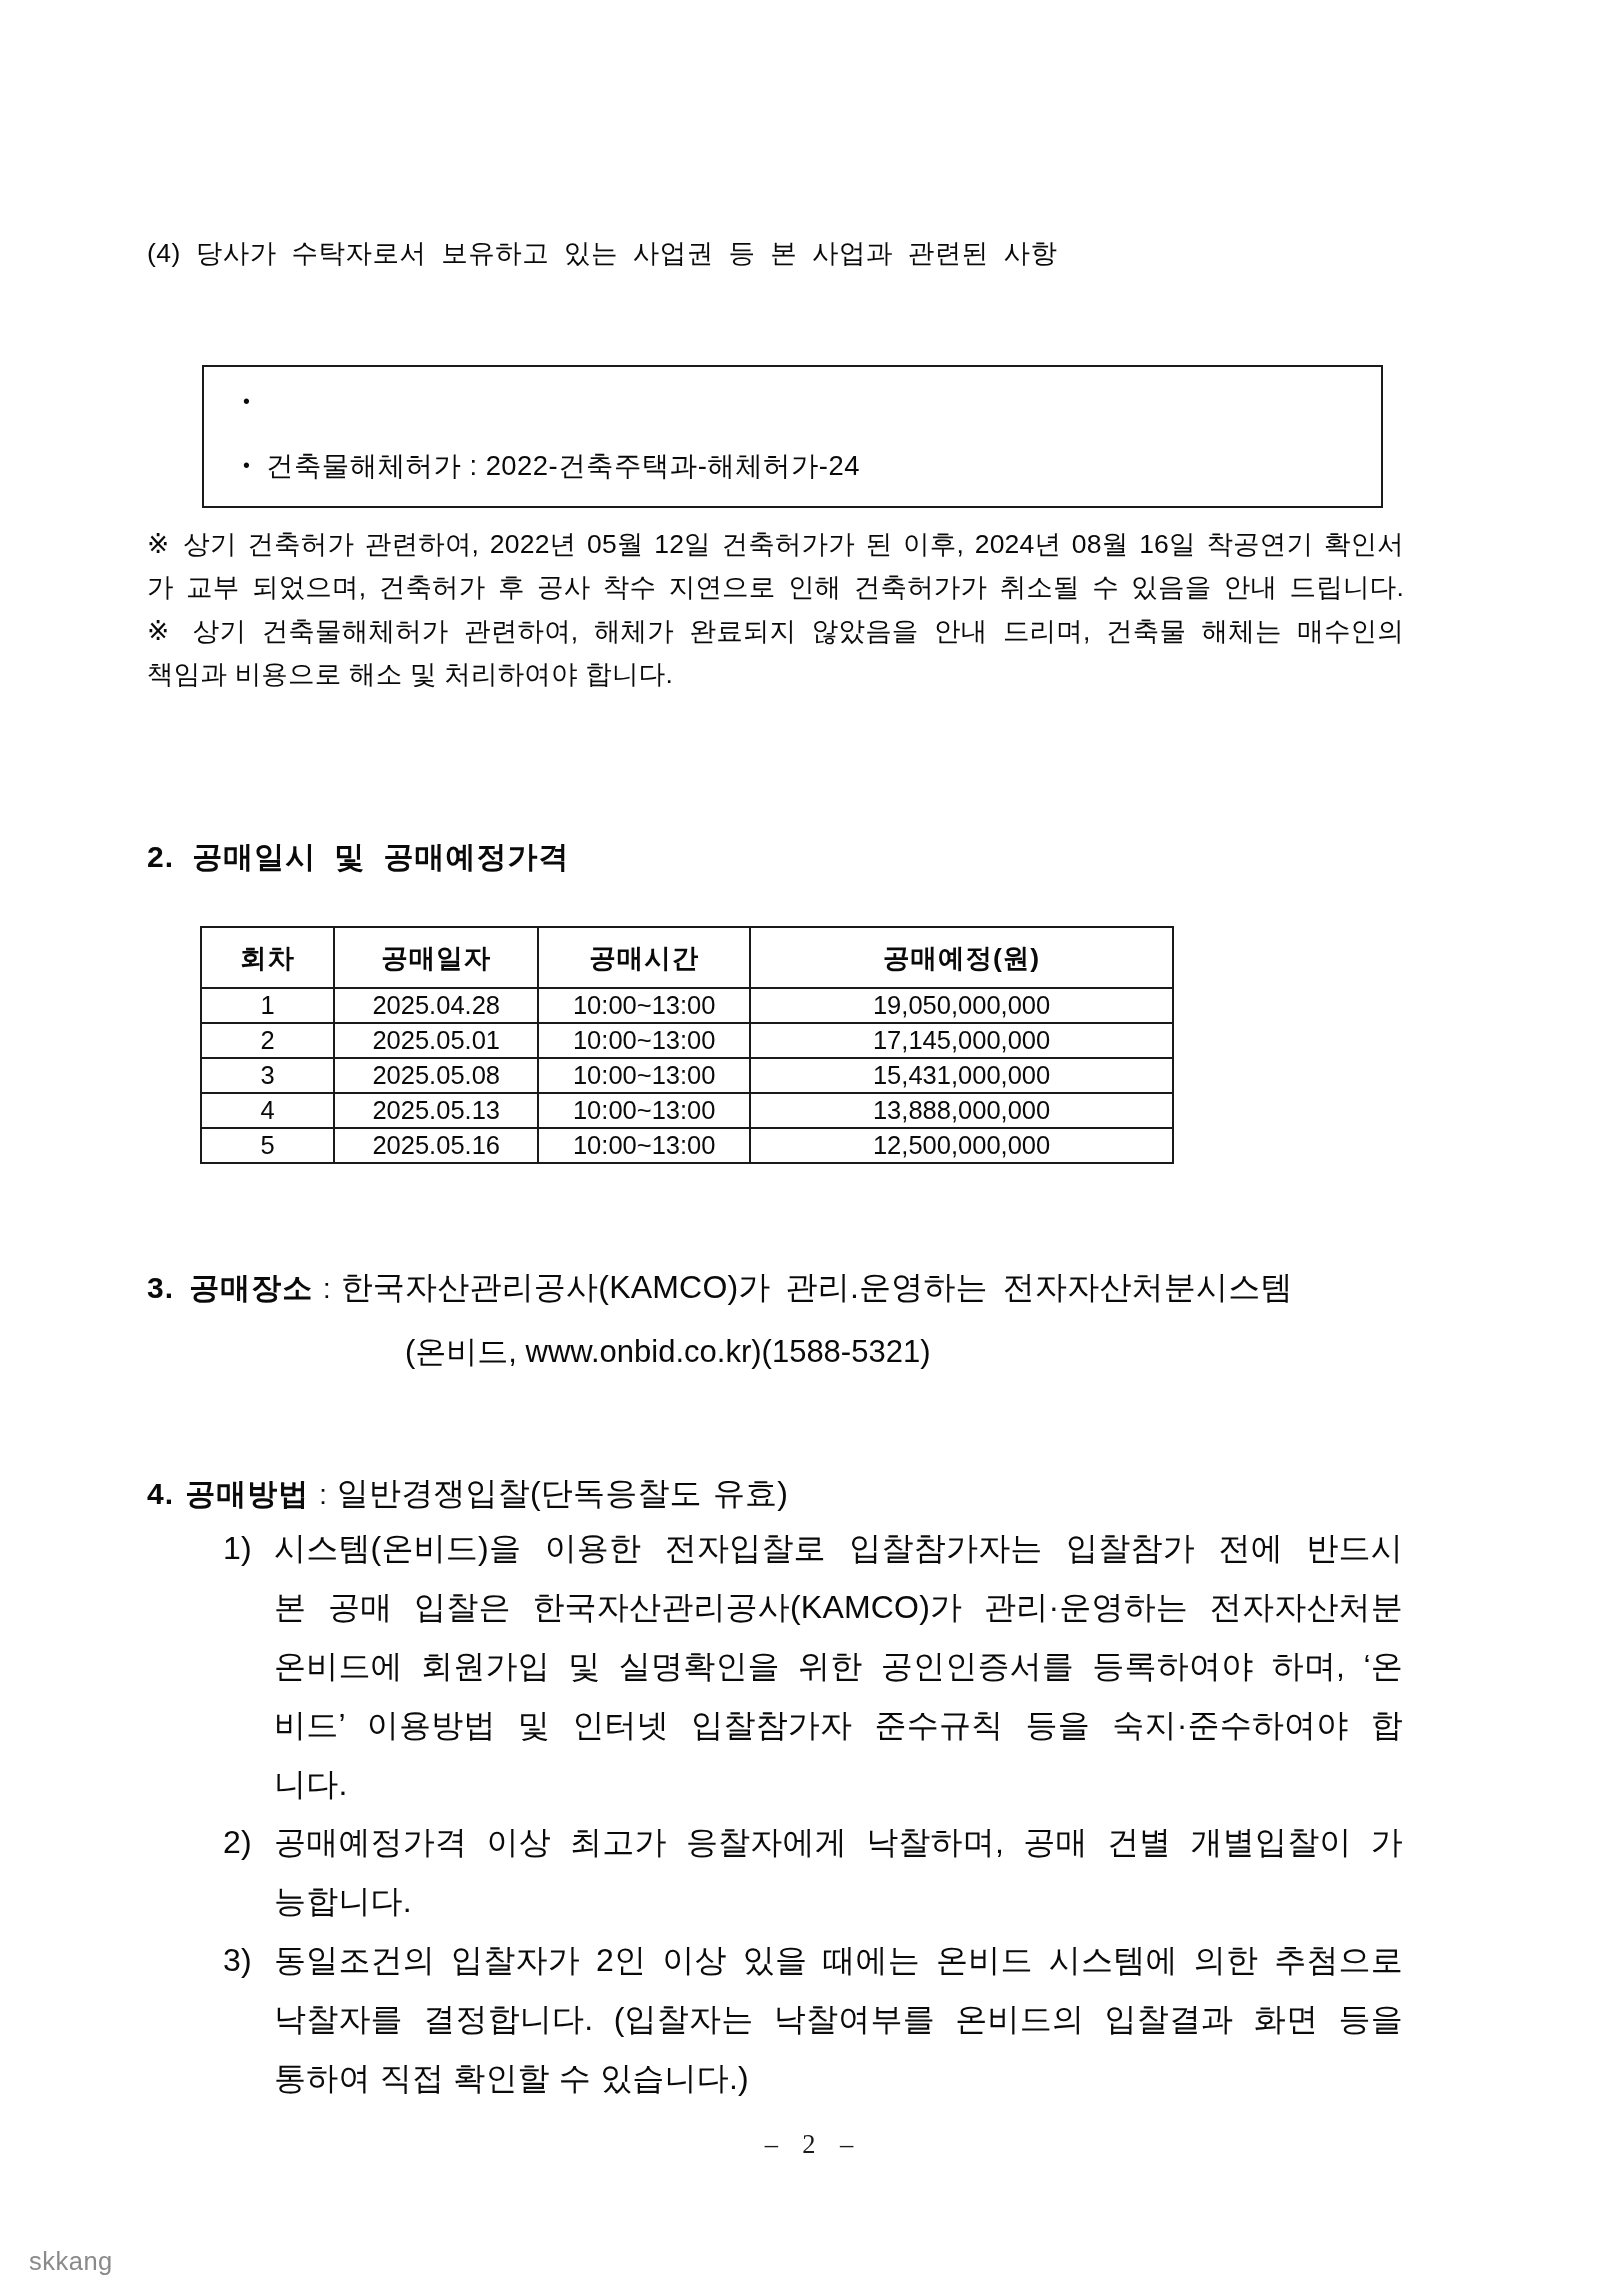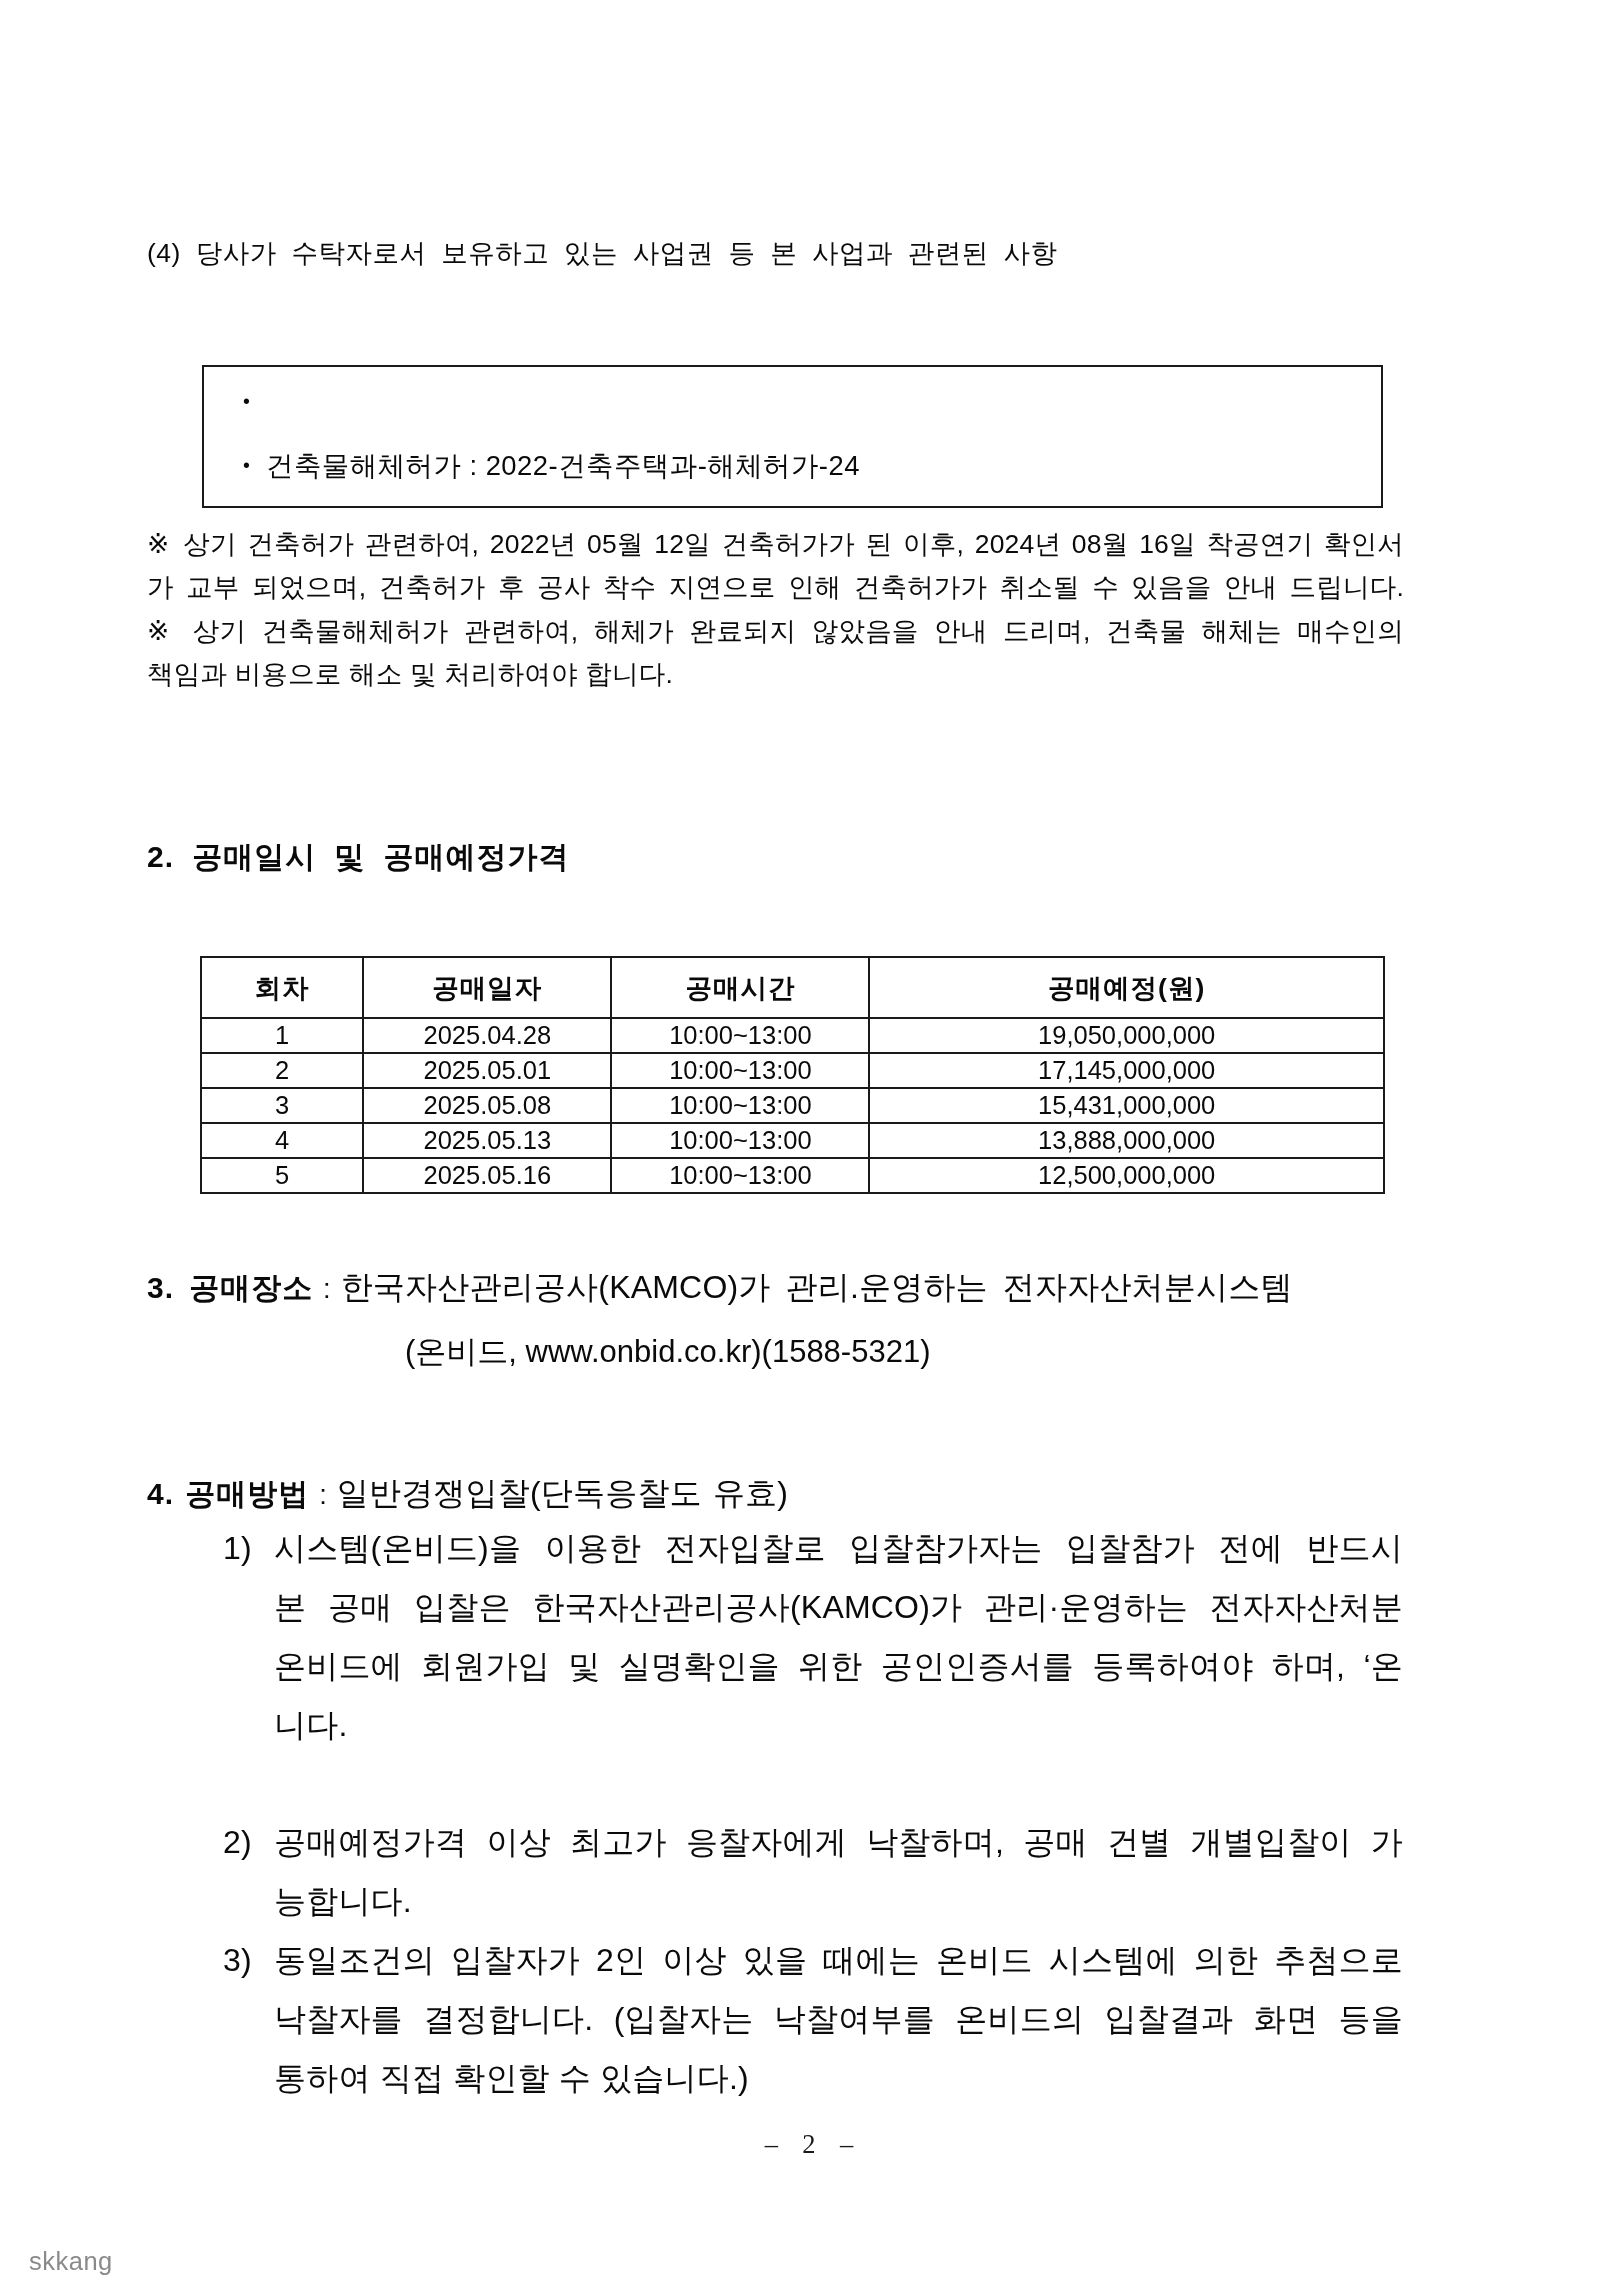--- a/index.html
+++ b/index.html
@@ -34,21 +34,21 @@
   #note-2 { top: 610px; }
   .jline { text-align: justify; text-align-last: justify; }
   .lline { text-align: left; }
 
   
   #sec2-heading {
     top: 837px; left: 147px;
     font-size: 30px; font-weight: bold; word-spacing: 8.8px; letter-spacing: 1px;
   }
   #auction-table {
-    top: 956px; left: 200px; width: 1185px;
+    top: 926px; left: 200px; width: 974px;
     border-collapse: collapse; table-layout: fixed;
     font-size: 25.5px;
   }
   #auction-table th, #auction-table td {
     border: 2px solid #1a1a1a; text-align: center; padding: 0;
   }
   #auction-table th { height: 59px; font-weight: bold; font-size: 26.5px; letter-spacing: 1px; }
   #auction-table td { height: 33px; font-weight: normal; }
   .col-round { width: 13.7%; } .col-date { width: 21%; }
   .col-time { width: 21.8%; } .col-price { width: 43.5%; }
@@ -163,20 +163,21 @@
 <div class="abs sec-line" id="sec4-line">
   <span class="sec-label">4. 공매방법</span><span class="sec-sep">:</span><span>일반경쟁입찰(단독응찰도 유효)</span>
 </div>
 
 <div class="abs num-item" id="item-1">
   <span class="item-no">1)</span>
   <div class="item-lines">
     <div class="jline">시스템(온비드)을 이용한 전자입찰로 입찰참가자는 입찰참가 전에 반드시</div>
     <div class="jline">본 공매 입찰은 한국자산관리공사(KAMCO)가 관리·운영하는 전자자산처분</div>
     <div class="jline">온비드에 회원가입 및 실명확인을 위한 공인인증서를 등록하여야 하며, ‘온</div>
+    <div class="jline">비드’ 이용방법 및 인터넷 입찰참가자 준수규칙 등을 숙지·준수하여야 합</div>
     <div class="lline">니다.</div>
   </div>
 </div>
 
 <div class="abs num-item" id="item-2">
   <span class="item-no">2)</span>
   <div class="item-lines">
     <div class="jline">공매예정가격 이상 최고가 응찰자에게 낙찰하며, 공매 건별 개별입찰이 가</div>
     <div class="lline">능합니다.</div>
   </div>

